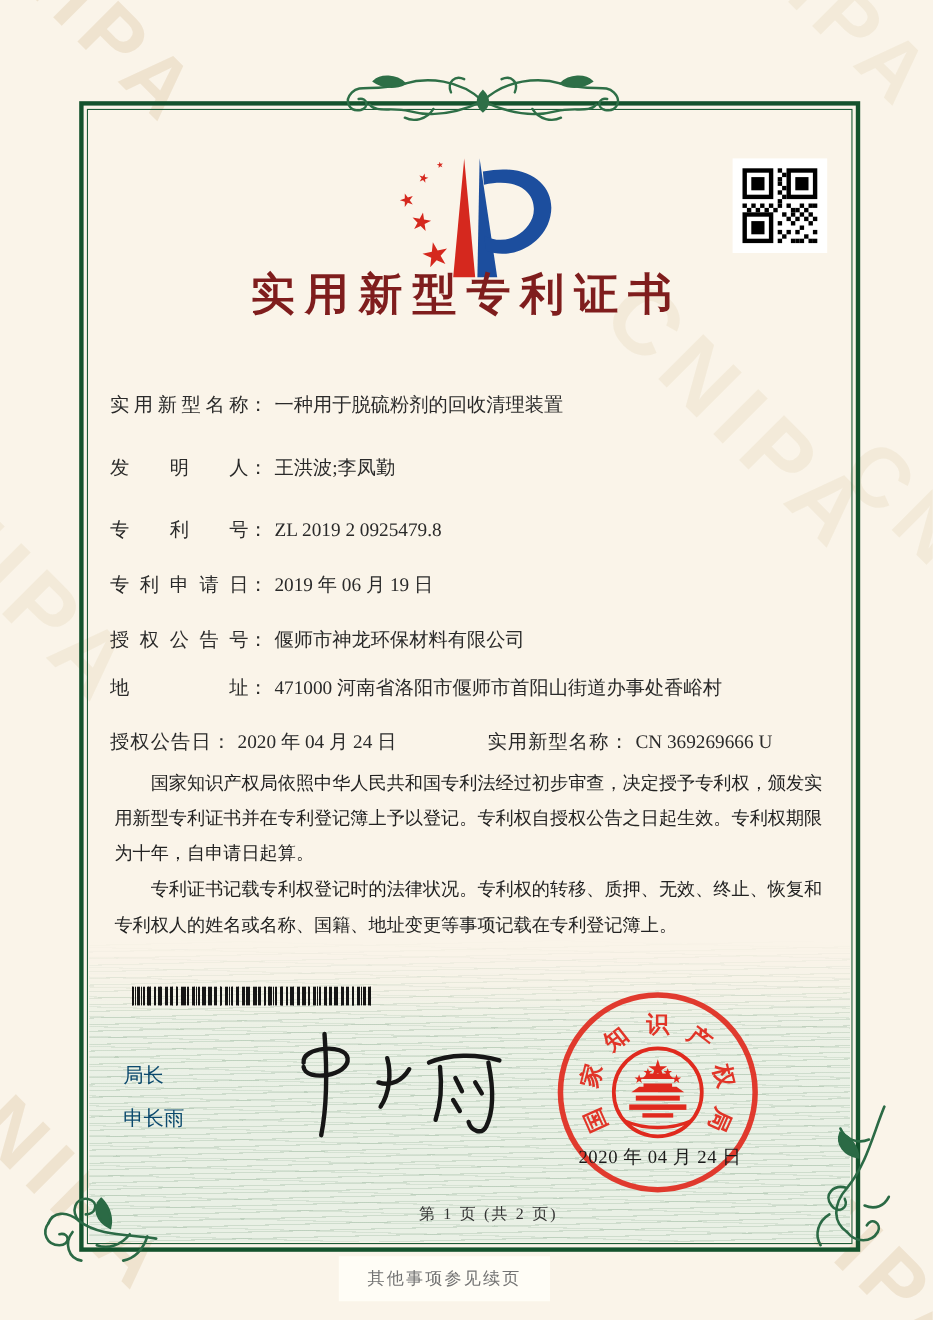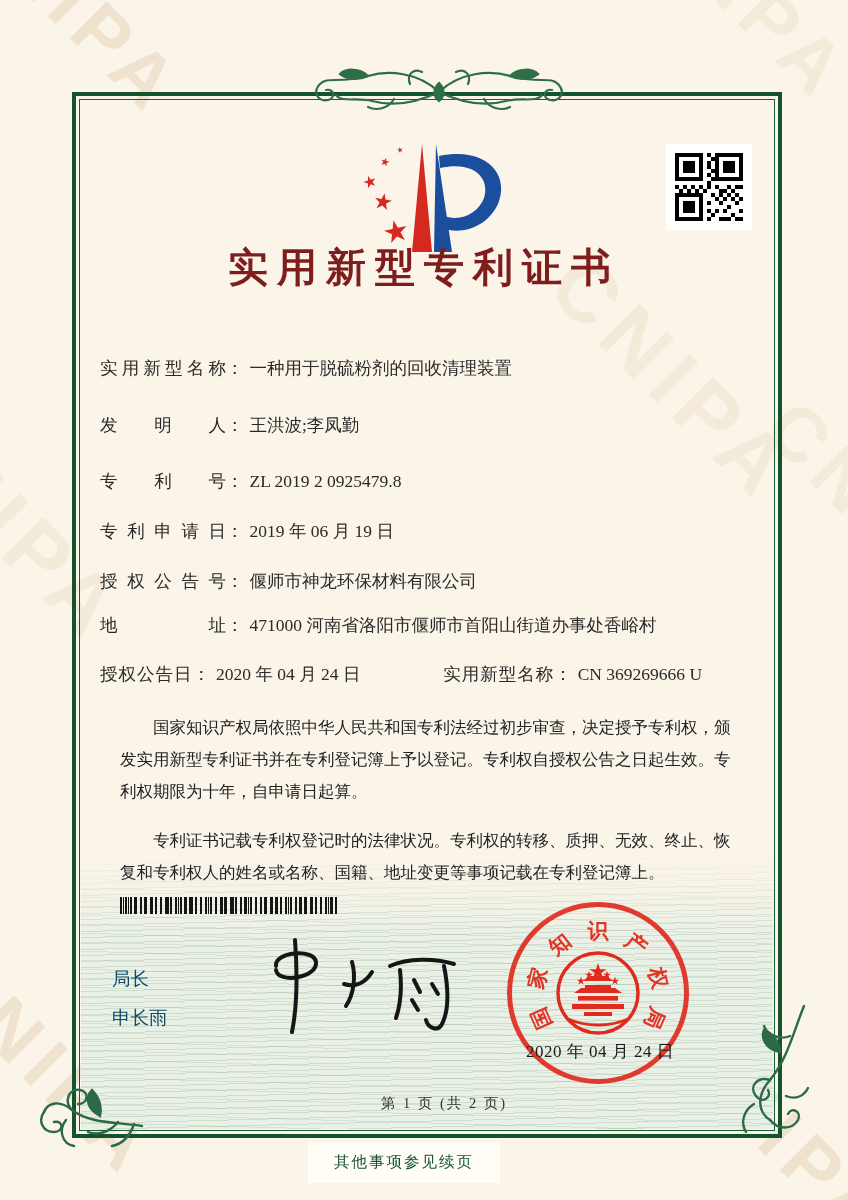--- a/index.html
+++ b/index.html
@@ -50,21 +50,21 @@
 
   
   #fields{position:absolute;left:100px;top:356px;width:648px;font-size:17.5px;color:#2a2a2a;}
   .frow{position:absolute;left:0;white-space:nowrap;}
   .flabel{display:inline-block;width:108px;text-align:justify;text-align-last:justify;}
   .fvalue{margin-left:6px;}
   .pair2 .flabel2{letter-spacing:1px;text-align:right;}
 
   
   #paras{position:absolute;left:104px;top:696px;width:648px;font-size:16.5px;line-height:1.95;color:#222;}
-  #paras p{margin:16px;text-indent:2em;}
+  #paras p{margin:0;text-indent:2em;}
 
   
   #barcode{position:absolute;left:120px;top:897px;width:218px;height:17px;
      background:
        repeating-linear-gradient(90deg,#151515 0 2px,rgba(0,0,0,0) 2px 5px),
        repeating-linear-gradient(90deg,#151515 0 1px,rgba(0,0,0,0) 1px 8px),
        repeating-linear-gradient(90deg,rgba(0,0,0,0) 0 3px,#151515 3px 4px,rgba(0,0,0,0) 4px 11px);}
   #officer{position:absolute;left:112px;top:960px;font-size:18.5px;color:#0c4a6e;line-height:2.1;}
   #sig{position:absolute;left:248px;top:932px;}
 
@@ -74,21 +74,21 @@
   .seal-ch{position:absolute;left:50%;top:50%;font-size:21px;font-weight:bold;
         color:rgba(224,42,30,0.95);font-family:"Liberation Serif",serif;}
   #seal svg{position:absolute;left:50%;top:50%;transform:translate(-50%,-50%);}
   #seal-date{position:absolute;left:512px;top:1040px;width:176px;text-align:center;
         font-size:17px;letter-spacing:0.5px;color:#1a1a1a;z-index:5;}
 
   #page-num{position:absolute;left:0;top:1094px;width:100%;text-align:center;
         font-size:14.5px;letter-spacing:2px;color:#333;margin-left:20px;}
   #note-wrap{position:absolute;left:0;top:1142px;width:100%;display:flex;justify-content:center;}
   #note-box{background:#fffdf6;padding:10px 26px;font-size:15.5px;letter-spacing:2px;
-        color:#14532d;transform:translateX(-20px);}
+        color:#737373;transform:translateX(-20px);}
 
   .orn{position:absolute;}
 </style>
 </head>
 <body>
 
 <div id="stage">
 
   <div class="wm" style="left:-70px;top:-42px;">CNIPA</div>
   <div class="wm light" style="left:598px;top:-56px;">CNIPA</div>

